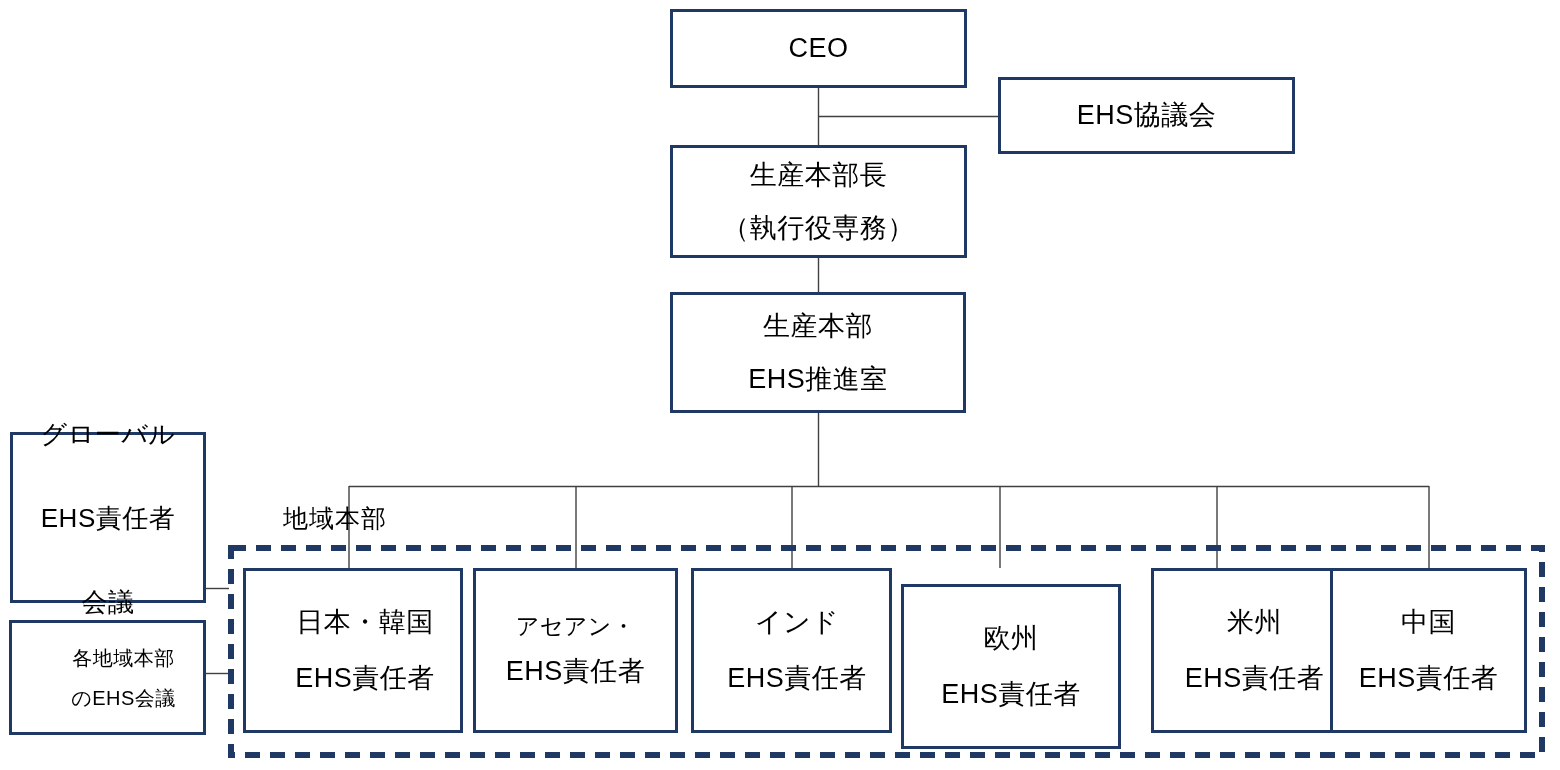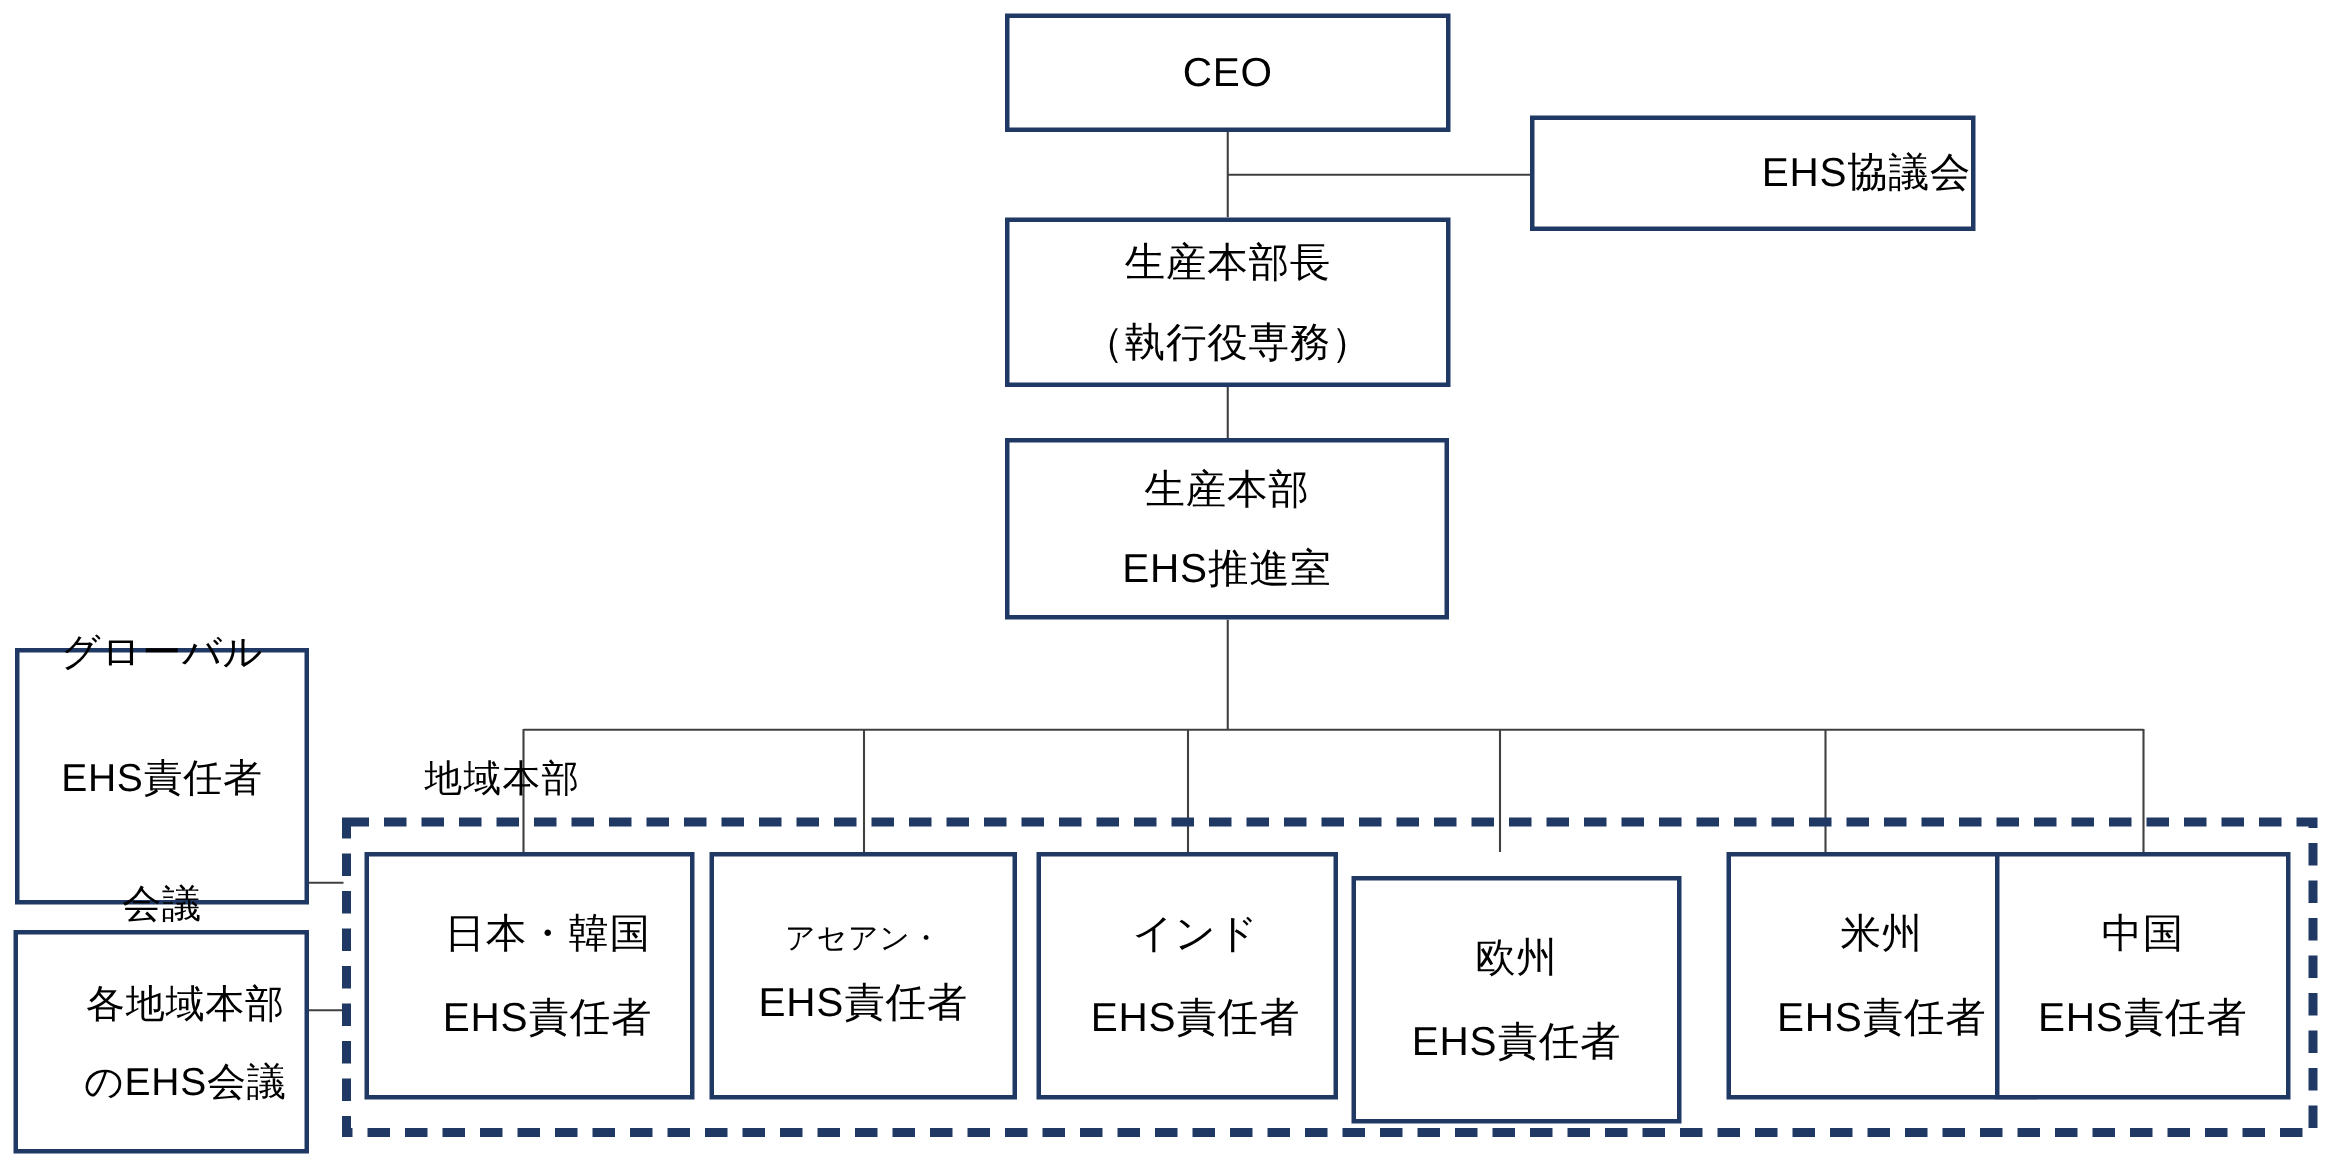--- a/index.html
+++ b/index.html
@@ -27,28 +27,28 @@
     flex-direction:column;
     align-items:center;
     justify-content:center;
     text-align:center;
     font-size:27px;
     line-height:1.95;
     color:var(--ink);
     letter-spacing:0.5px;
   }
   .box span{display:block;white-space:nowrap;}
-  .box .small-line{font-size:20px;}
+  .box .small-line{font-size:23px;}
   
   #ceo        {left:670px;  top:9px;   width:297px; height:79px;}
-  #council    {left:1020px; top:77px;  width:297px; height:77px;align-items:flex-end;}
+  #council    {left:998px; top:77px;  width:297px; height:77px;}
   #prod-head  {left:670px;  top:145px; width:297px; height:113px;}
   #ehs-office {left:670px;  top:292px; width:296px; height:121px;}
   #global-mtg {left:10px;   top:432px; width:196px; height:171px; font-size:26px; line-height:2.0;gap:32px;}
-  #region-mtg {left:9px;    top:620px; width:197px; height:149px; font-size:26px; line-height:2.0;padding-left:32px;}
+  #region-mtg {left:9px;    top:620px; width:197px; height:115px; font-size:20px; line-height:2.0;padding-left:32px;}
   .region-box {top:568px; height:165px; line-height:2.05;}
   #region-0{left:243px;  width:220px;padding-left:24px;}
   #region-1{left:473px;  width:205px; line-height:1.78;}
   #region-2{left:691px;  width:201px;padding-left:11px;}
   #region-3{left:901px;  width:220px;margin-top:16px;}
   #region-4{left:1151px; width:207px;}
   #region-5{left:1330px; width:197px;}
   .group-label{
     position:absolute;
     z-index:2;

